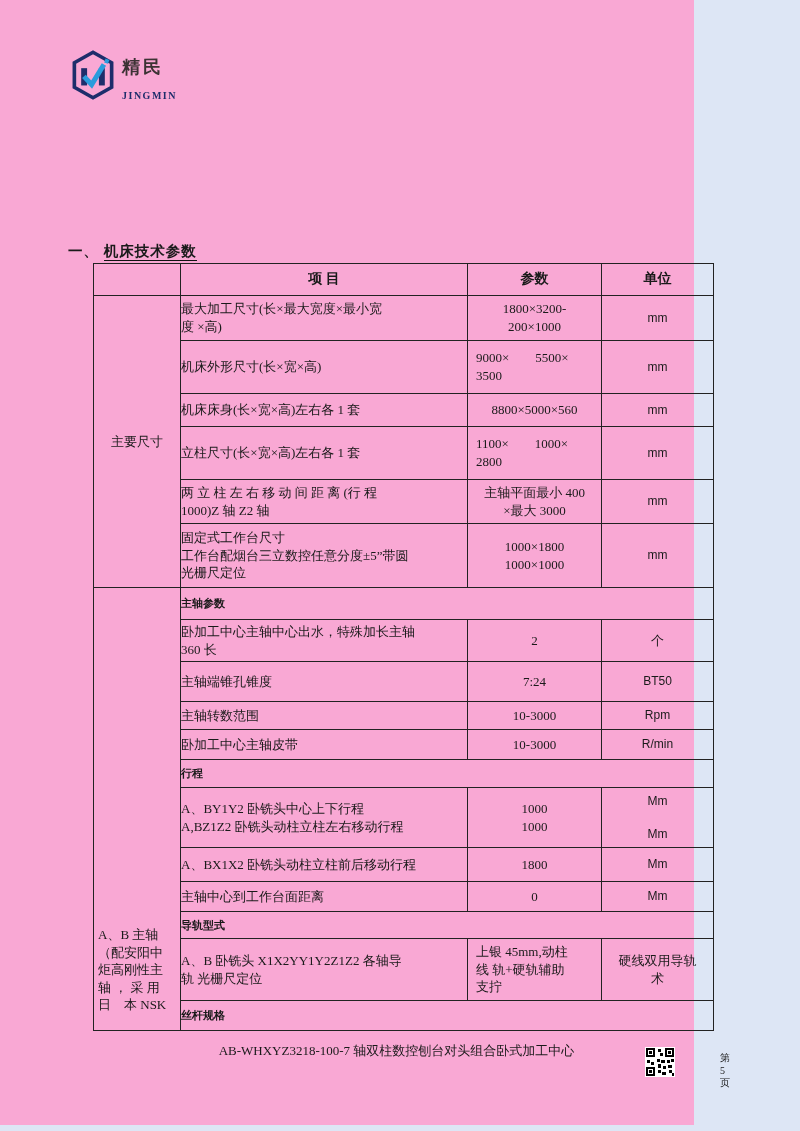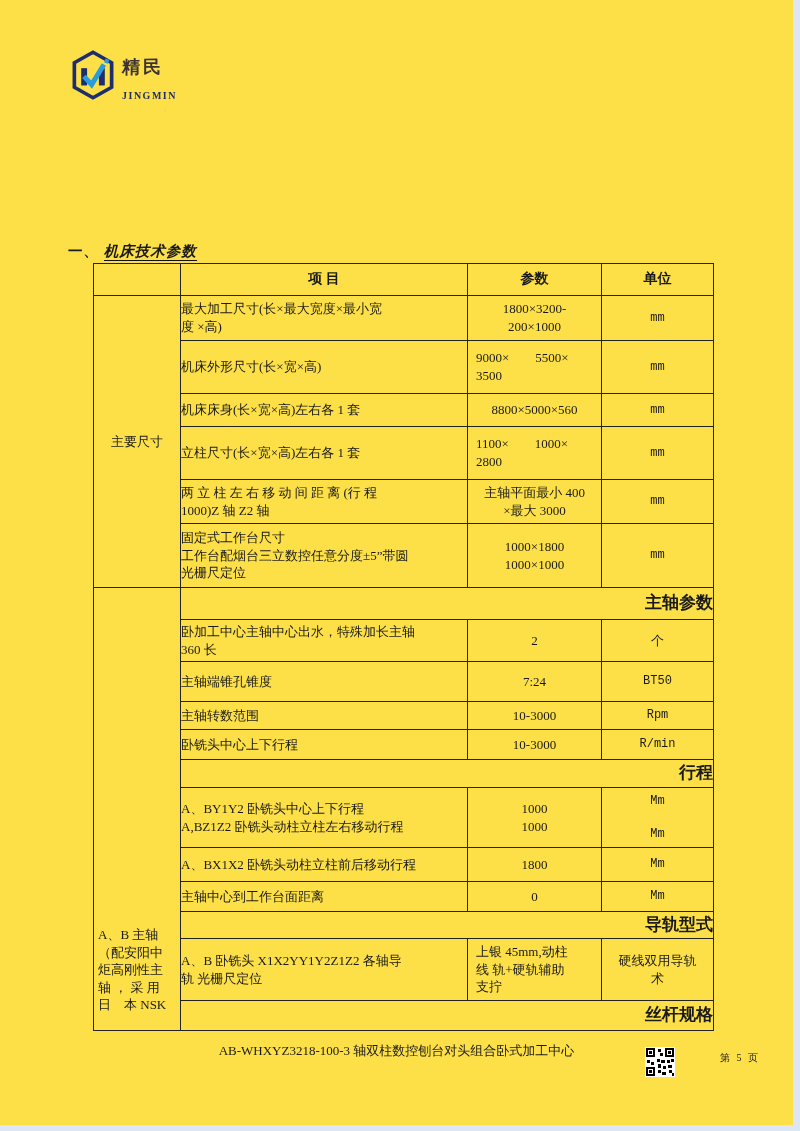--- a/index.html
+++ b/index.html
@@ -6,54 +6,54 @@
   html,body { width:800px; height:1131px; }
   body {
     background:#dde6f5;
     font-family:"Liberation Serif","DejaVu Serif",serif;
     color:#1a1a1a;
     position:relative;
     overflow:hidden;
   }
   .page {
     position:absolute; left:0; top:0;
-    width:793px; height:1125px;
-    background:#fde047;
+    width:694px; height:1125px;
+    background:#f9a8d4;
   }
   
   .logo { position:absolute; left:70px; top:50px; display:flex; align-items:flex-start; }
   .logo svg { width:46px; height:50px; }
   .logo-text { margin-left:6px; margin-top:8px; }
   .logo-cn { font-size:18px; font-weight:bold; letter-spacing:3px; color:#3c3234; line-height:1; }
   .logo-en { font-size:10px; font-weight:bold; letter-spacing:1.5px; color:#1e2d6b; line-height:1; margin-top:15px; font-family:Liberation Serif, serif; }
   
   .heading { position:absolute; left:68px; top:242px; font-size:14.5px; font-weight:bold; letter-spacing:1px; }
-  .heading .h-title { border-bottom:1.5px solid #111; padding-bottom:1px;font-style:italic; }
+  .heading .h-title { border-bottom:1.5px solid #111; padding-bottom:1px; }
   
   table.spec {
     position:absolute; left:93px; top:263px;
     width:620px;
     border-collapse:collapse;
     table-layout:fixed;
     font-size:13px;
     line-height:1.35;
   }
   table.spec td {
     border:1px solid #222;
     white-space:pre-line;
     vertical-align:middle;
     padding:1px 0;
   }
   td.c-item { text-align:left; padding-left:7px; }
   td.c-param { text-align:center; }
   td.c-param.left { text-align:left; padding-left:8px; }
-  td.c-unit { text-align:center; font-family:Liberation Mono, monospace; font-size:12px; }
+  td.c-unit { text-align:center; font-family:Liberation Sans, sans-serif; font-size:12px; }
   td.c-unit.cn { font-family:"Liberation Serif","DejaVu Serif",serif; font-size:13px; }
   tr.thead td { text-align:center; font-weight:bold; font-size:14px; }
-  td.band { text-align:right; font-weight:bold; font-size:17px; }
+  td.band { text-align:left; font-weight:bold; font-size:11px; }
   td.group { text-align:center; font-weight:normal; }
   td.group.bottom { vertical-align:bottom; padding-bottom:16px; text-align:left; padding-left:4px; padding-right:2px; }
   .num { font-family:"Liberation Serif","DejaVu Serif",serif; }
   
   .footer { position:absolute; left:0; top:1040px; width:793px; text-align:center; font-size:13px; line-height:22px; }
   .footer a { color:#1f3fc0; text-decoration:underline; font-family:"Liberation Mono","DejaVu Sans Mono",monospace; font-size:12.5px; }
   .qr { position:absolute; left:645px; top:1047px; width:30px; height:30px; }
   .page-num { position:absolute; left:720px; top:1051px; font-size:10px; letter-spacing:2px; }
 </style>
 </head>
@@ -153,21 +153,21 @@
         <td class="c-item">主轴端锥孔锥度</td>
         <td class="c-param num">7:24</td>
         <td class="c-unit">BT50</td>
       </tr>
       <tr style="height:28px">
         <td class="c-item">主轴转数范围</td>
         <td class="c-param num">10-3000</td>
         <td class="c-unit">Rpm</td>
       </tr>
       <tr style="height:30px">
-        <td class="c-item">卧铣头中心上下行程</td>
+        <td class="c-item">卧加工中心主轴皮带</td>
         <td class="c-param num">10-3000</td>
         <td class="c-unit">R/min</td>
       </tr>
 
       <tr style="height:28px">
         <td class="band" colspan="3">行程</td>
       </tr>
       <tr style="height:60px">
         <td class="c-item">A、BY1Y2 卧铣头中心上下行程
 A,BZ1Z2 卧铣头动柱立柱左右移动行程</td>
@@ -201,21 +201,21 @@
 术</td>
       </tr>
 
       <tr style="height:30px">
         <td class="band" colspan="3">丝杆规格</td>
       </tr>
     </tbody>
   </table>
 
   <div class="footer">
-    <div>AB-WHXYZ3218-100-3 轴双柱数控刨台对头组合卧式加工中心</div>
+    <div>AB-WHXYZ3218-100-7 轴双柱数控刨台对头组合卧式加工中心</div>
   </div>
 
   <svg class="qr" viewBox="0 0 30 30">
     <rect x="0" y="0" width="30" height="30" fill="#fff"></rect>
     <rect x="1" y="1" width="9" height="9" fill="#000"></rect>
       <rect x="3" y="3" width="5" height="5" fill="#fff"></rect>
       <rect x="4" y="4" width="3" height="3" fill="#000"></rect>
     <rect x="20" y="1" width="9" height="9" fill="#000"></rect>
       <rect x="22" y="3" width="5" height="5" fill="#fff"></rect>
       <rect x="23" y="4" width="3" height="3" fill="#000"></rect>

